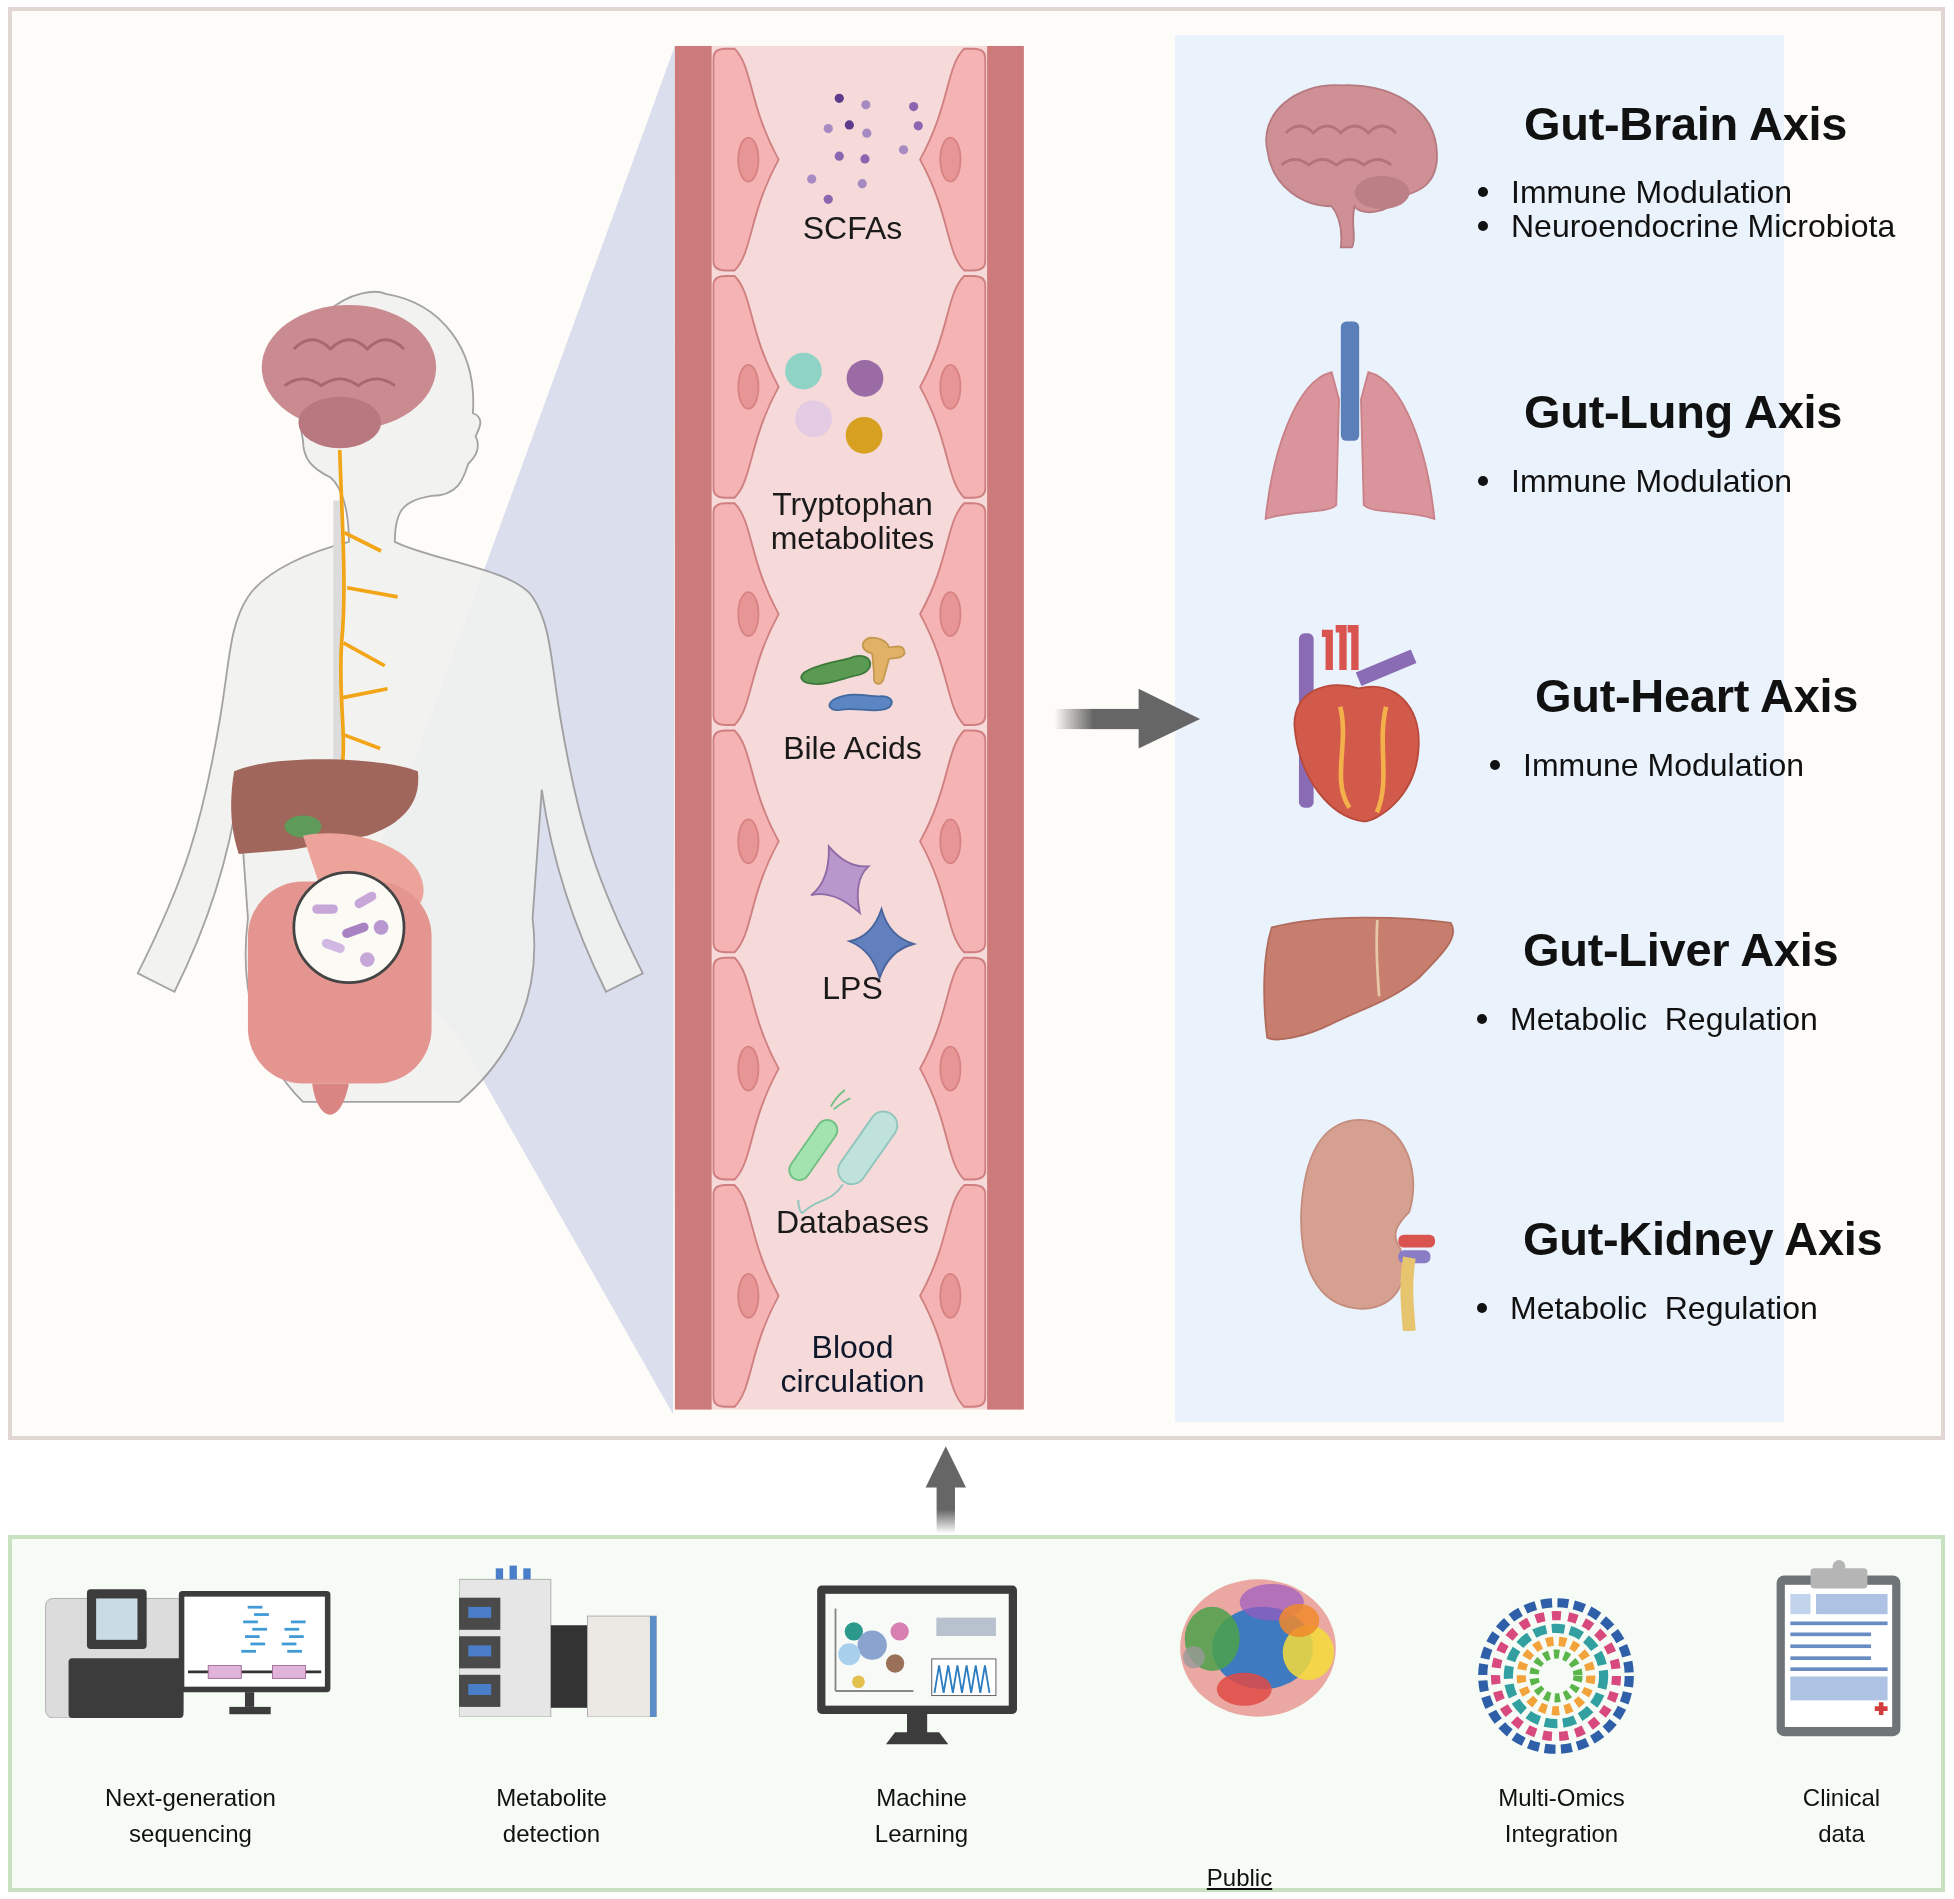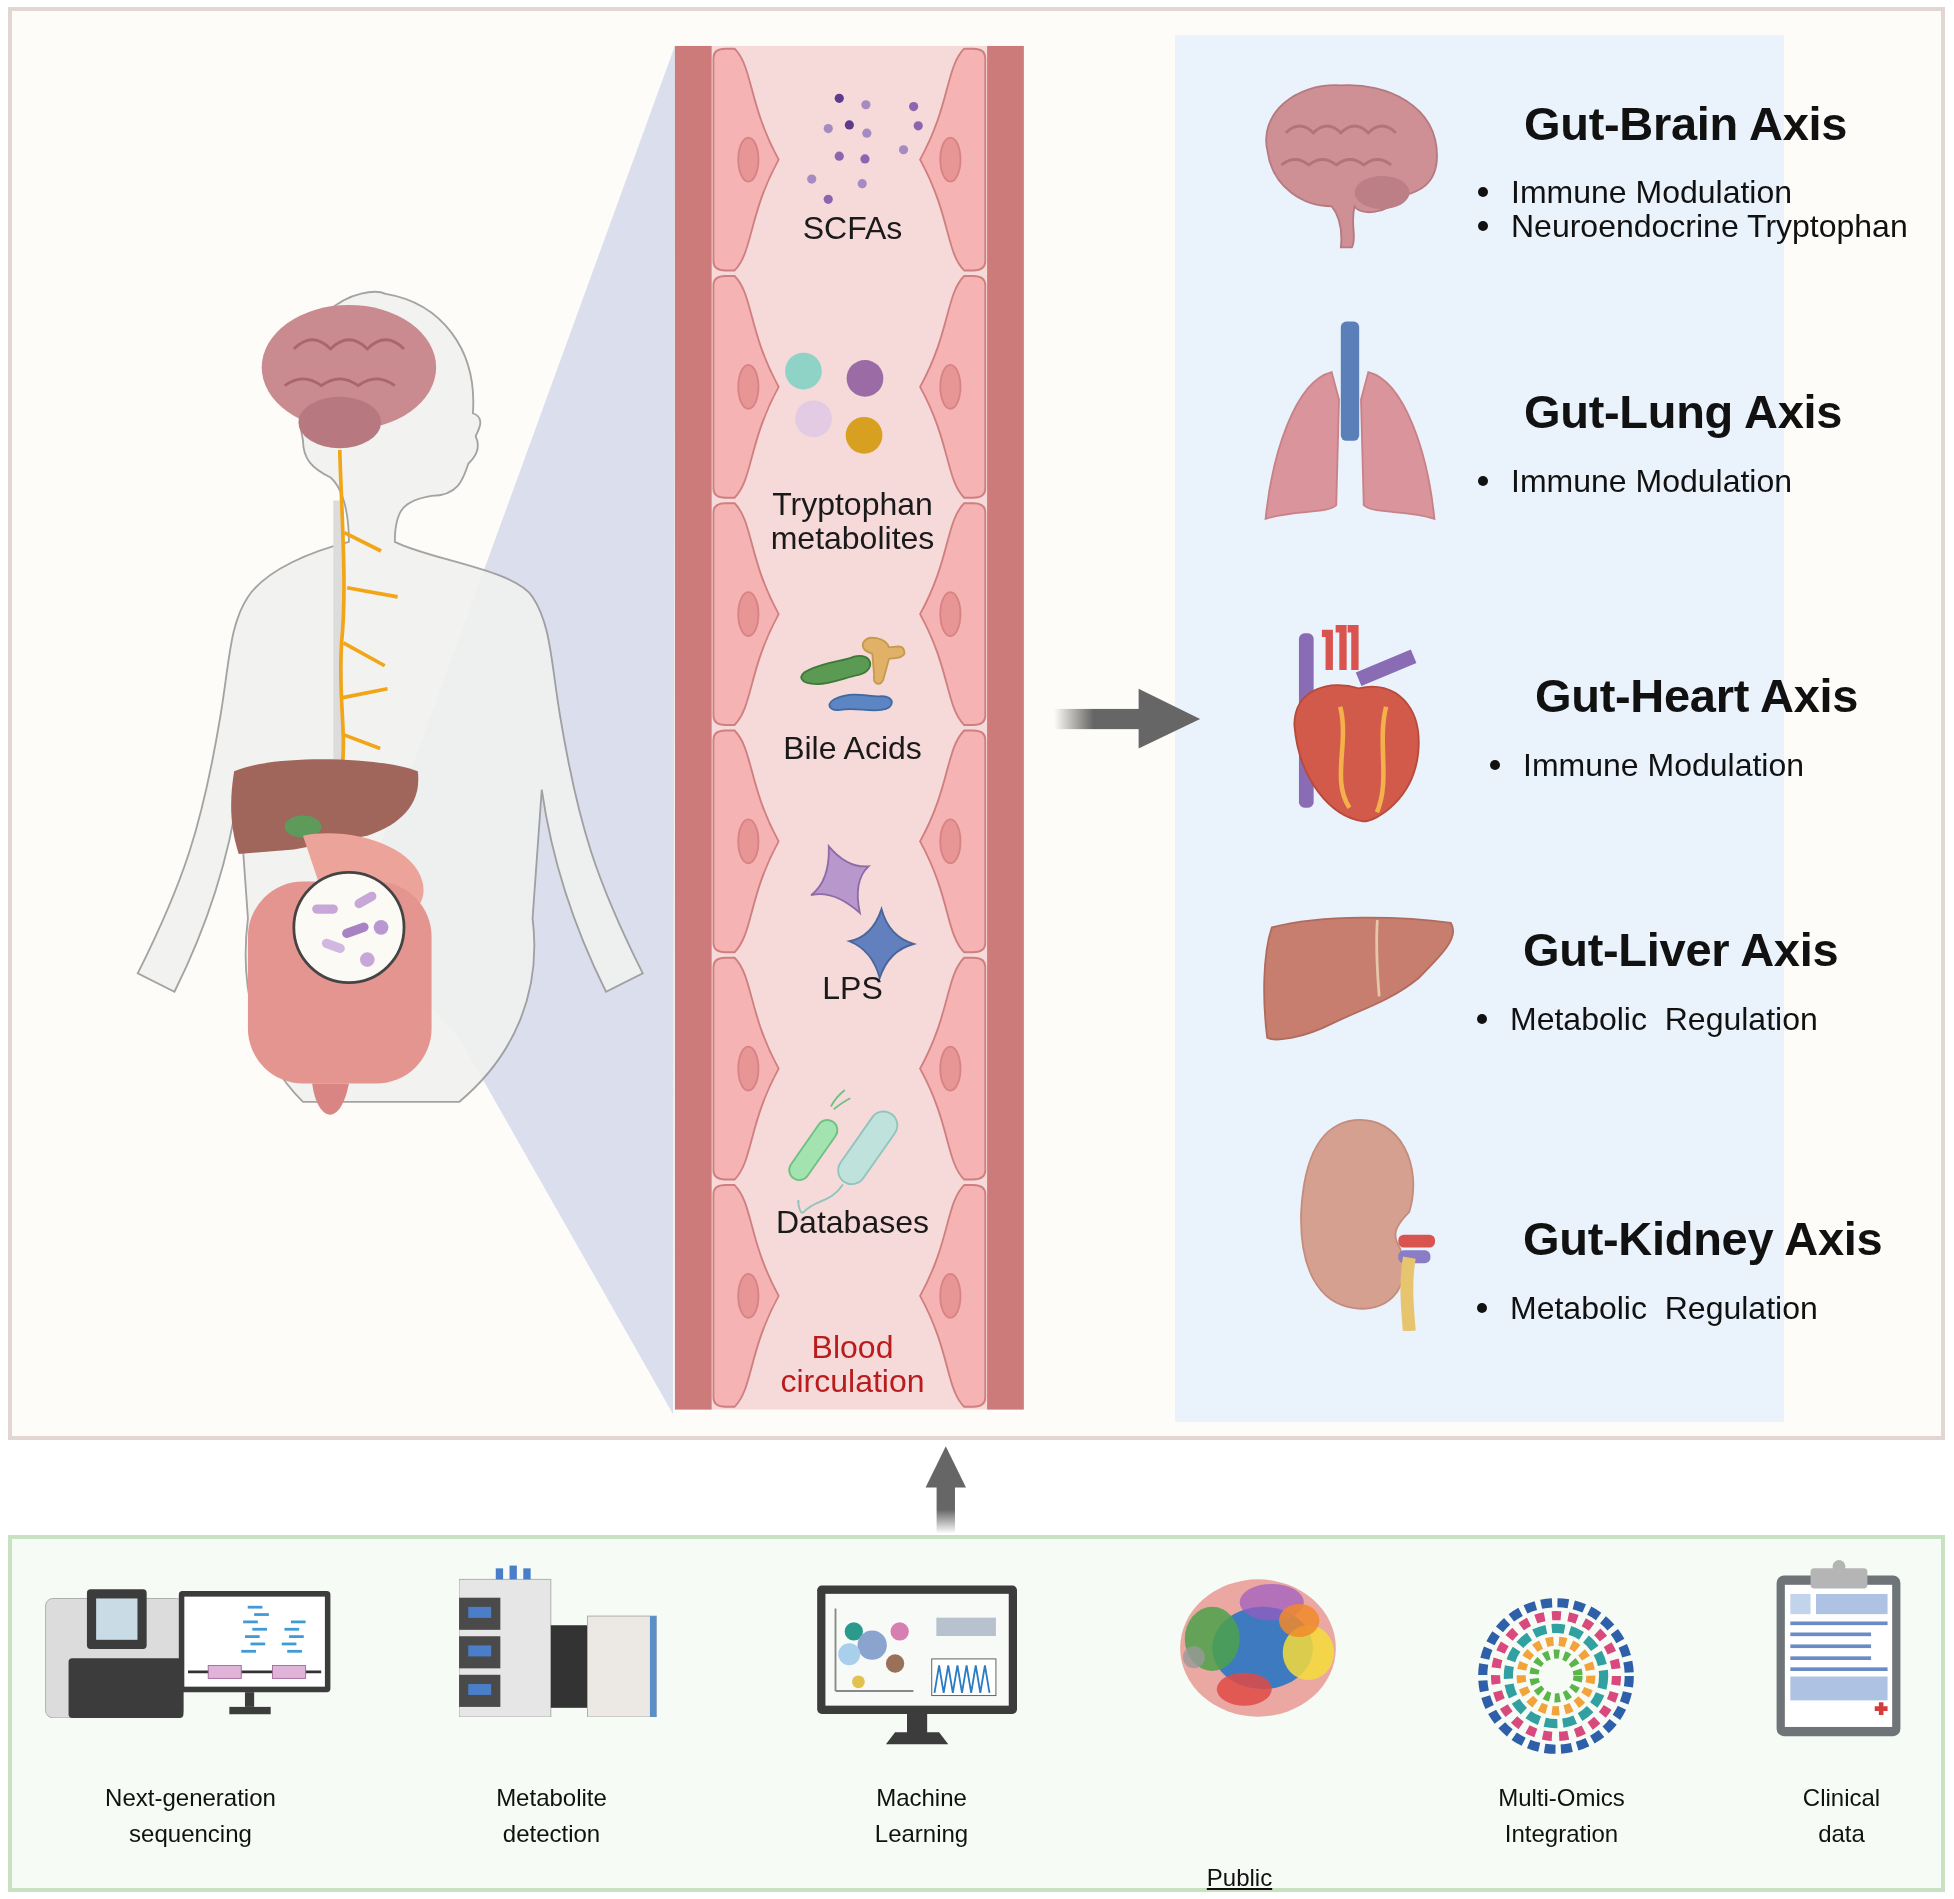--- a/index.html
+++ b/index.html
@@ -3,21 +3,21 @@
 <meta charset="utf-8">
 <style>
   html,body{margin:0;padding:0;background:#ffffff;}
   body{width:1954px;height:1899px;position:relative;overflow:hidden;font-family:"Liberation Sans",sans-serif;color:#111;}
   .abs{position:absolute;}
   #top-panel{left:8.3px;top:7.3px;width:1929px;height:1425px;background:#fefcf9;border:4.6px solid #e2d6d3;}
   #bottom-panel{left:8.3px;top:1535px;width:1929px;height:349px;background:#f6fbf5;border:4.6px solid #c8e2c1;}
   #blue-panel{left:1175px;top:35px;width:609px;height:1387px;background:#eaf2fc;}
   #svg-main{left:0;top:0;}
   .vlabel{position:absolute;left:675px;width:355px;text-align:center;font-size:32px;color:#1a1a1a;line-height:34px;}
-  .vlabel.blood{color:#b91c1c;}
+  .vlabel.blood{color:#0f172a;}
   .axis-title{position:absolute;font-weight:bold;font-size:47px;color:#111;white-space:nowrap;letter-spacing:-0.3px;}
   .bullet{position:absolute;font-size:32px;color:#111;white-space:nowrap;line-height:34px;}
   .bullet .dot{display:inline-block;width:10px;height:10px;border-radius:50%;background:#111;margin-right:23px;vertical-align:middle;position:relative;top:-2.8px;}
   .tool-label{position:absolute;font-size:24px;line-height:36px;text-align:center;color:#111;width:331px;}
   .organ{position:absolute;}
 </style>
 </head>
 <body>
 
 <div id="top-panel" class="abs"></div>
@@ -203,21 +203,21 @@
 
 <svg class="organ" style="left:1290px;top:1111px;" width="147" height="220" viewBox="0 0 160 240">
   <path d="M70,10 C120,5 145,60 130,110 C115,125 110,135 120,150 C135,200 100,220 70,215 C30,210 10,170 12,110 C15,55 30,15 70,10 Z" fill="#d6a090" stroke="#c48c7c" stroke-width="2"></path>
   <rect x="118" y="135" width="40" height="14" rx="6" fill="#d9534f"></rect>
   <rect x="118" y="152" width="35" height="14" rx="6" fill="#8a7cc5"></rect>
   <path d="M130,160 C125,190 128,215 130,240" stroke="#e7c46e" stroke-width="14" fill="none"></path>
 </svg>
 
 <div class="axis-title" style="left:1524px;top:96px;">Gut-Brain Axis</div>
 <div class="bullet" style="left:1478px;top:175px;"><span class="dot"></span><span>Immune Modulation</span></div>
-<div class="bullet" style="left:1478px;top:209px;"><span class="dot"></span><span>Neuroendocrine Tryptophan</span></div>
+<div class="bullet" style="left:1478px;top:209px;"><span class="dot"></span><span>Neuroendocrine Microbiota</span></div>
 
 <div class="axis-title" style="left:1524px;top:384px;">Gut-Lung Axis</div>
 <div class="bullet" style="left:1478px;top:464px;"><span class="dot"></span><span>Immune Modulation</span></div>
 
 <div class="axis-title" style="left:1535px;top:668px;">Gut-Heart Axis</div>
 <div class="bullet" style="left:1490px;top:748px;"><span class="dot"></span><span>Immune Modulation</span></div>
 
 <div class="axis-title" style="left:1523px;top:922px;">Gut-Liver Axis</div>
 <div class="bullet" style="left:1477px;top:1002px;white-space:pre;"><span class="dot"></span><span style="white-space:pre;">Metabolic  Regulation</span></div>
 

